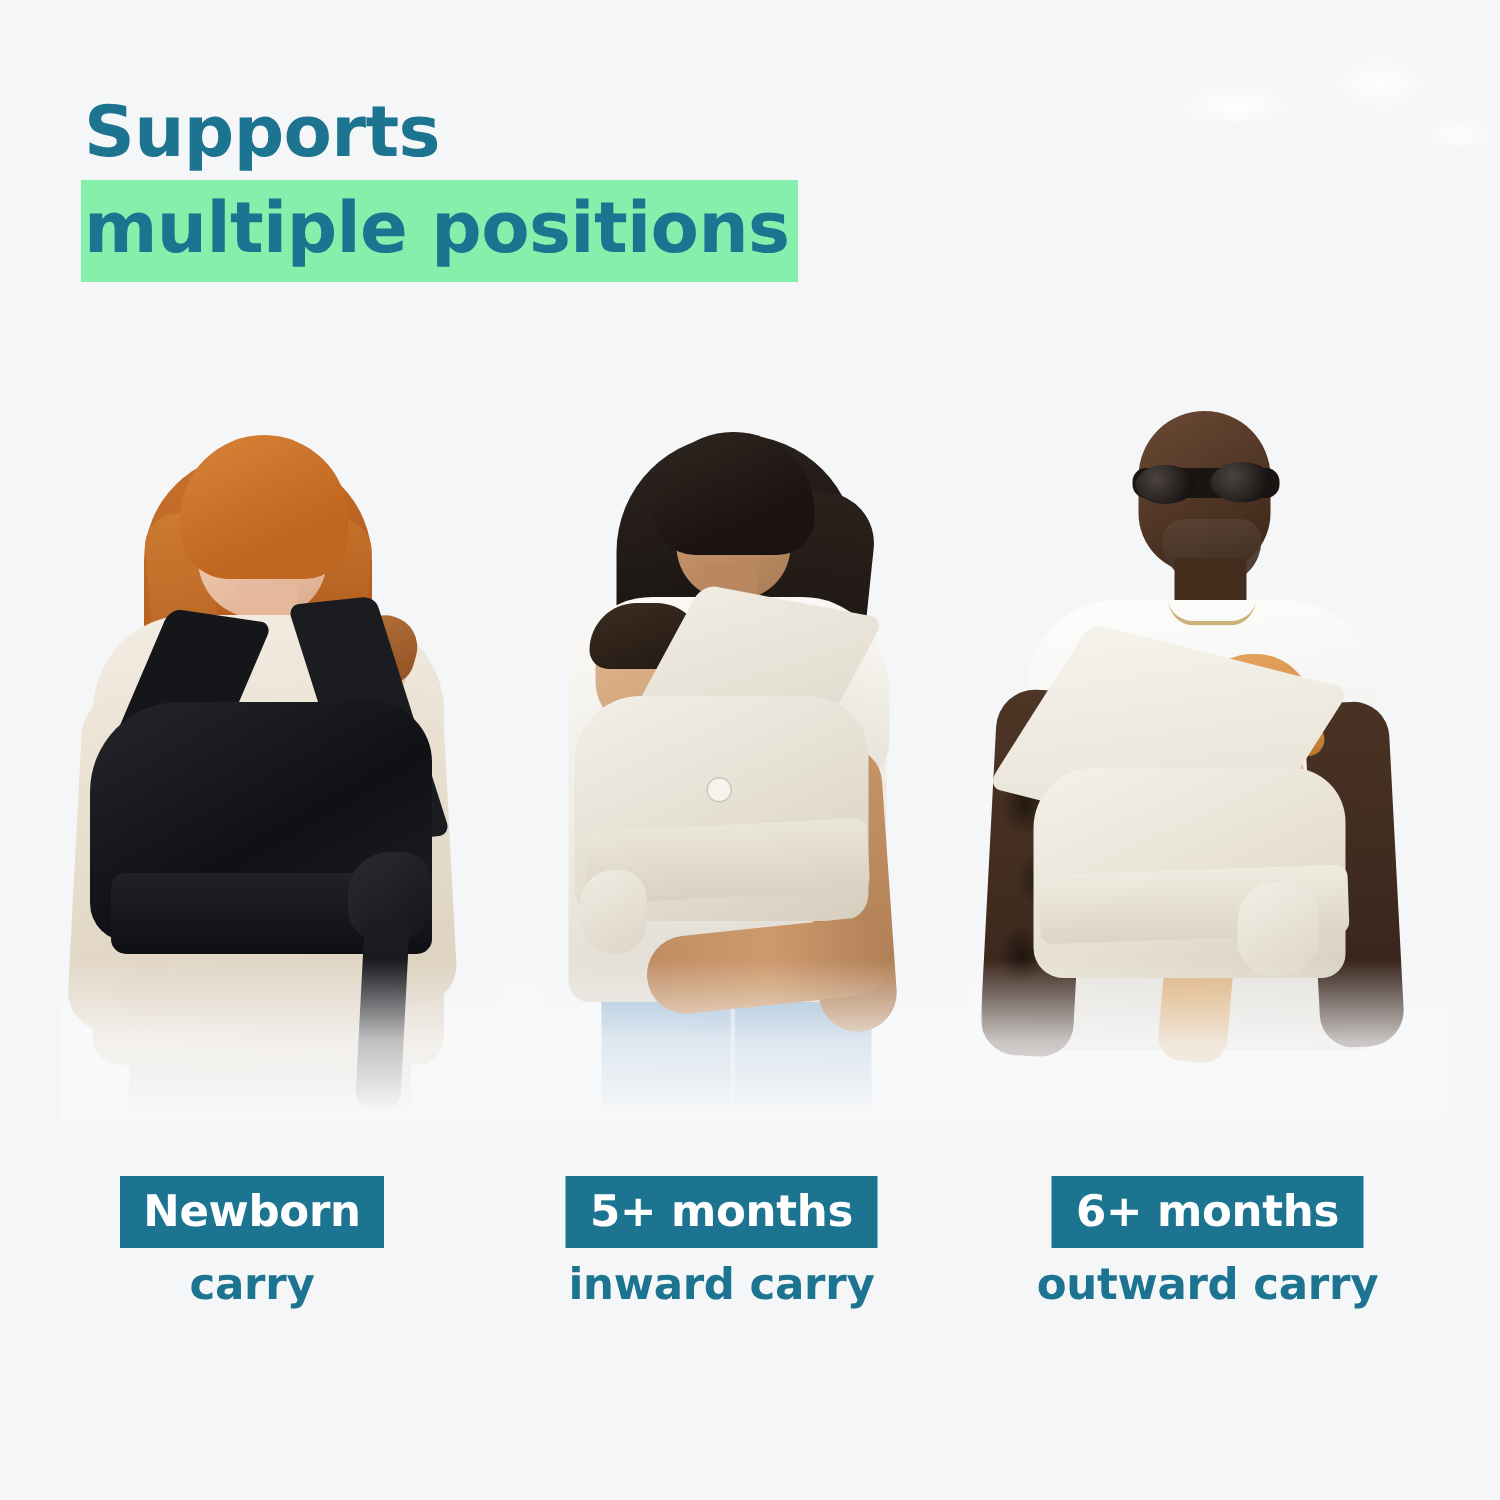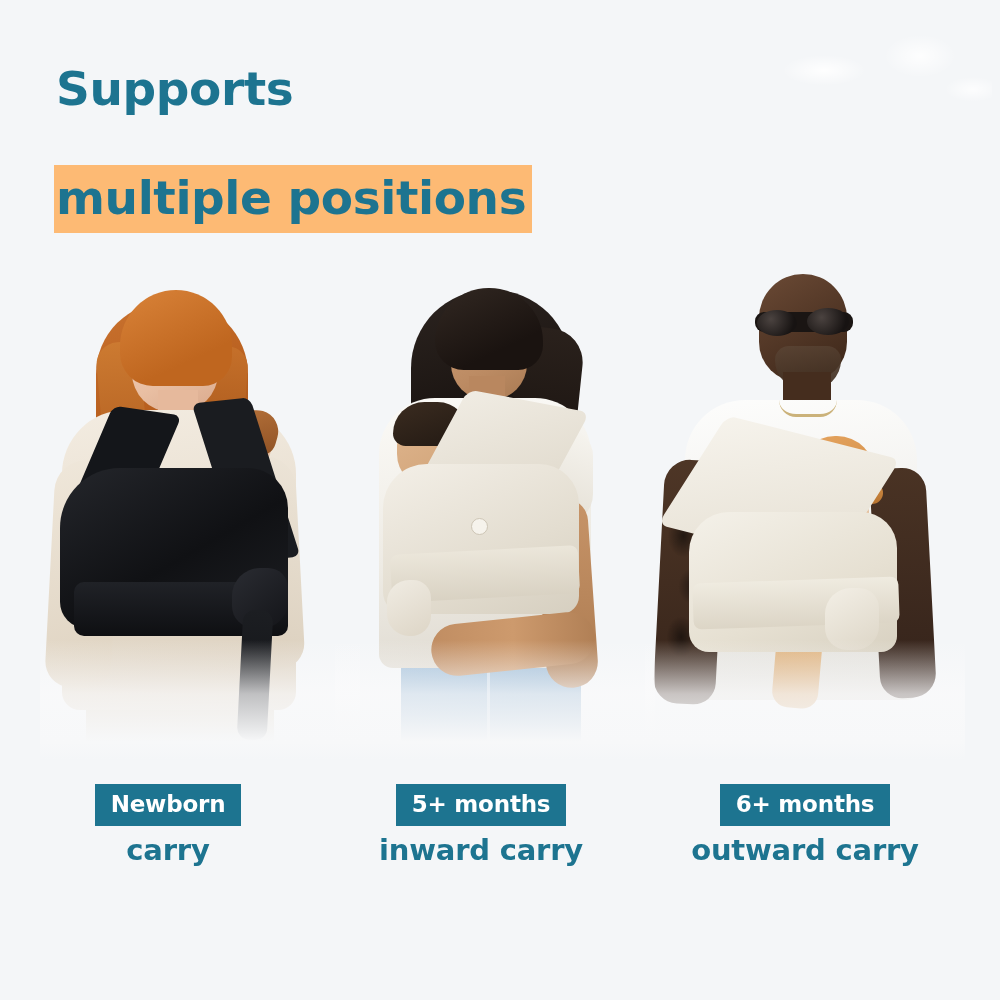--- a/index.html
+++ b/index.html
@@ -48,24 +48,23 @@
     display: block;
     font-size: 47px;
     line-height: 62px;
     font-weight: 700;
     color: #1d7490;
     letter-spacing: -0.4px;
     white-space: nowrap;
   }
   .headline-line.hl-band {
     display: inline-block;
-    background: #fdba74;
+    background: #86efac;
     padding: 2px 6px 4px 2px;
     margin-left: -2px;
-    margin-top: 45px;
   }
 
   
   .photo-row {
     position: absolute;
     left: 0;
     top: 250px;
     width: 1000px;
     height: 510px;
   }
@@ -419,21 +418,21 @@
     text-align: center;
   }
   .caption-col.col-1 { left: 40px;  width: 256px; }
   .caption-col.col-2 { left: 353px; width: 256px; }
   .caption-col.col-3 { left: 665px; width: 280px; }
 
   .caption-badge {
     display: inline-block;
     background: #1d7490;
     color: #ffffff;
-    font-size: 23px;
+    font-size: 29px;
     font-weight: 700;
     line-height: 1;
     padding: 9px 16px 10px 16px;
     letter-spacing: -0.2px;
     white-space: nowrap;
   }
   .caption-sub {
     display: block;
     margin-top: 9px;
     color: #1d7490;

